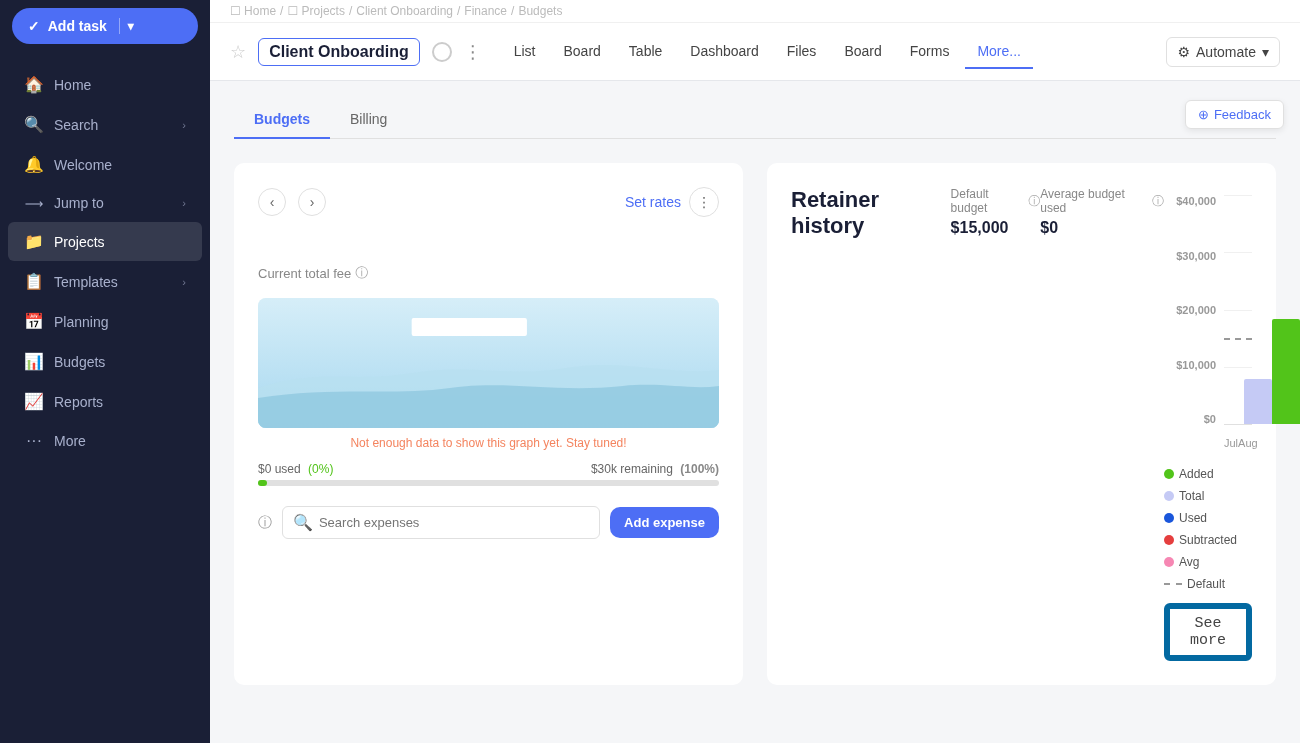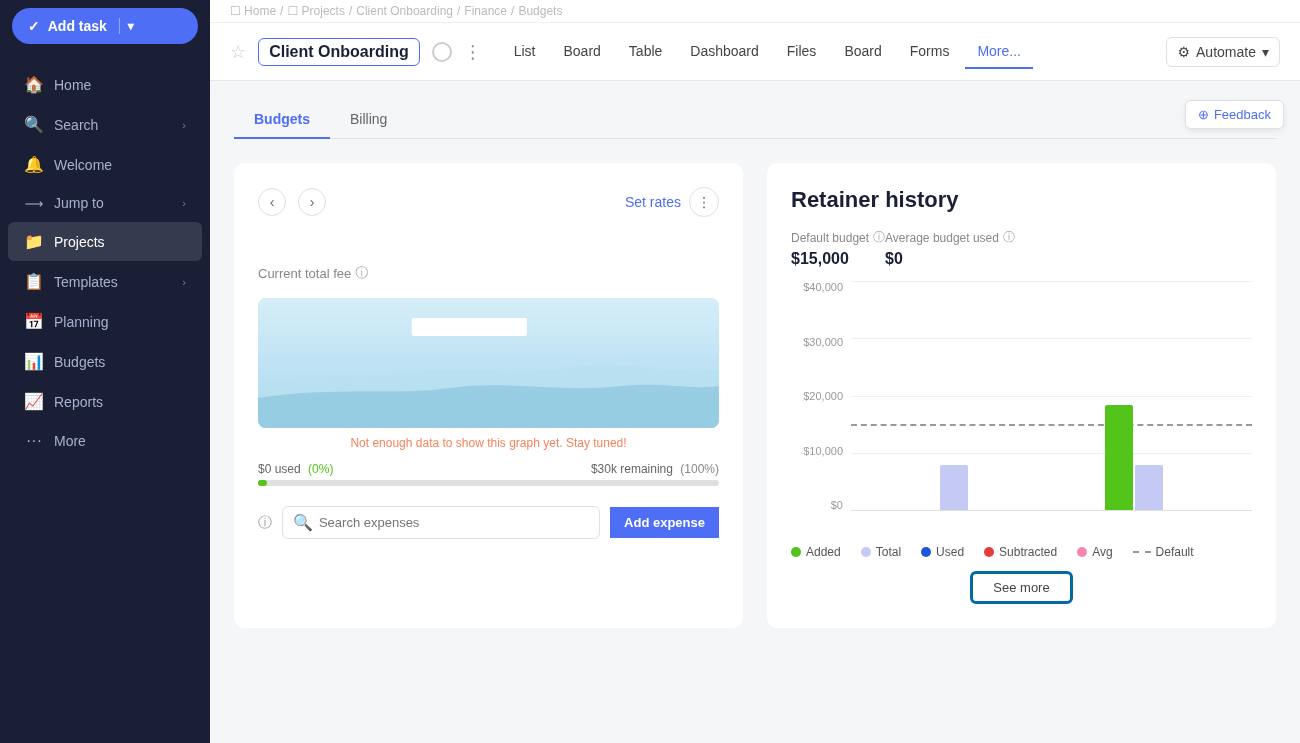--- a/index.html
+++ b/index.html
@@ -143,75 +143,75 @@
     .fee-carry { color: #888; font-weight: 400; }
     
     
     .chart-placeholder { width: 100%; height: 130px; border-radius: 8px; overflow: hidden; margin: 16px 0 8px; position: relative; background: linear-gradient(180deg, #e8f4f8 0%, #c5e8f5 50%, #a8d8ea 100%); display: flex; align-items: flex-end; }
     .chart-placeholder svg { width: 100%; height: 100%; }
     .chart-message { font-size: 12px; color: #f4845f; text-align: center; margin-bottom: 12px; }
 
     
     .progress-labels { display: flex; justify-content: space-between; font-size: 12px; color: #666; margin-bottom: 4px; }
     .progress-labels .pct { color: #52c41a; }
-    .progress-labels .pct2 { color: #888; }
+    .progress-labels .pct2 { color: #888; font-weight: bold; }
     .progress-bar { height: 6px; background: #e0e0e0; border-radius: 3px; }
     .progress-fill { height: 100%; width: 2%; background: #52c41a; border-radius: 3px; }
 
     
     .expenses-header { margin-top: 20px; display: flex; align-items: center; gap: 10px; flex-wrap: wrap; }
     .info-icon { color: #999; font-size: 14px; cursor: pointer; }
     .search-expenses {
       display: flex;
       align-items: center;
       gap: 6px;
       border: 1px solid #e0e0e0;
       border-radius: 6px;
       padding: 6px 10px;
       background: #fff;
       flex: 1;
       min-width: 150px;
     }
     .search-expenses input { border: none; outline: none; font-size: 13px; color: #666; width: 100%; background: transparent; }
-    .add-expense-btn { background: #4d6ef5; color: #fff; border: none; border-radius: 0; padding: 8px 14px; font-size: 13px; font-weight: 600; cursor: pointer; white-space: nowrap; }
-
-    
-    .retainer-panel { background: #fff; border-radius: 10px; padding: 24px; display: flex; flex-direction: column; }
+    .add-expense-btn { background: #4d6ef5; color: #fff; border: none; border-radius: 10px; padding: 8px 14px; font-size: 13px; font-weight: 600; cursor: pointer; white-space: nowrap; }
+
+    
+    .retainer-panel { background: #fff; border-radius: 10px; padding: 24px; display: flex; flex-direction: row; }
     .retainer-title { font-size: 22px; font-weight: 700; color: #1a1f36; margin-bottom: 16px; }
     .budget-stats { display: flex; margin-bottom: 5px; }
     .stat-label { font-size: 12px; color: #888; display: flex; align-items: center; gap: 4px; margin-bottom: 4px; }
     .stat-value { font-size: 16px; font-weight: 700; color: #1a1f36; }
 
     
     .bar-chart { flex: 1; position: relative; margin-top: 8px; }
     .bar-chart-inner { position: relative; height: 260px; }
     .y-axis { position: absolute; left: 0; top: 0; bottom: 30px; width: 60px; display: flex; flex-direction: column; justify-content: space-between; }
-    .y-label { font-size: 11px; color: #999; text-align: right; padding-right: 8px; }
+    .y-label { font-size: 11px; color: #999; text-align: right; padding-right: 8px; font-weight: bold; }
     .chart-area { position: absolute; left: 60px; right: 0; top: 0; bottom: 30px; border-bottom: 1px solid #e0e0e0; }
     .grid-line { position: absolute; left: 0; right: 0; height: 1px; background: #f0f0f0; }
     .bars-container { position: absolute; bottom: 0; left: 0; right: 0; top: 0; display: flex; align-items: flex-end; justify-content: space-around; padding: 0 20px; }
     .bar-group { display: flex; gap: 3px; align-items: flex-end; flex-direction: column; align-items: center; }
     .bar { border-radius: 2px 2px 0 0; }
     .bar-blue-light { background: #c5caf5; width: 28px; }
     .bar-green { background: #52c41a; width: 28px; }
     .dashed-line { position: absolute; left: 0; right: 0; height: 1px; border-top: 2px dashed #999; }
     .x-labels { position: absolute; bottom: 6px; left: 60px; right: 0; display: flex; justify-content: space-around; }
     .x-label { font-size: 11px; color: #999; text-align: center; width: 60px; }
 
     
-    .legend { display: flex; flex-wrap: wrap; gap: 8px 20px; margin-top: 4px; }
+    .legend { display: flex; flex-wrap: wrap; gap: 8px 20px; margin-top: 12px; }
     .legend-item { display: flex; align-items: center; gap: 5px; font-size: 12px; color: #555; }
     .legend-dot { width: 10px; height: 10px; border-radius: 50%; }
     .legend-dot.green { background: #52c41a; }
     .legend-dot.blue-light { background: #c5caf5; }
     .legend-dot.blue { background: #1a56db; }
     .legend-dot.red { background: #e53e3e; }
     .legend-dot.pink { background: #f687b3; }
     .legend-dash { width: 18px; height: 2px; border-top: 2px dashed #999; }
-    .see-more-btn { display: block; margin: 12px auto 0; background: #fff; border: 3px solid #0369a1; border-radius: 6px; padding: 6px 20px; font-size: 13px; color: #444; cursor: pointer; }
+    .see-more-btn { display: block; margin: 12px auto 0; background: #fff; border: 6px solid #0369a1; border-radius: 6px; padding: 6px 20px; font-size: 15px; color: #444; cursor: pointer; font-family: Liberation Mono, monospace; }
 
     
     .feedback-btn {
       position: fixed;
       top: 100px;
       right: 16px;
       background: #fff;
       border: 1px solid #e0e0e0;
       border-radius: 6px;
       padding: 6px 12px;
@@ -462,20 +462,24 @@
 
                 <div class="bar-group">
                   <div style="display:flex;align-items:flex-end;gap:2px;">
                     <div class="bar bar-green" style="height:105px;"></div>
                     <div class="bar bar-blue-light" style="height:45px;"></div>
                   </div>
                 </div>
               </div>
             </div>
 
+            <div class="x-labels">
+              <span class="x-label">Jul</span>
+              <span class="x-label">Aug</span>
+            </div>
           </div>
 
           <div class="legend">
             <div class="legend-item">
               <span class="legend-dot green"></span>
               <span>Added</span>
             </div>
             <div class="legend-item">
               <span class="legend-dot blue-light"></span>
               <span>Total</span>

